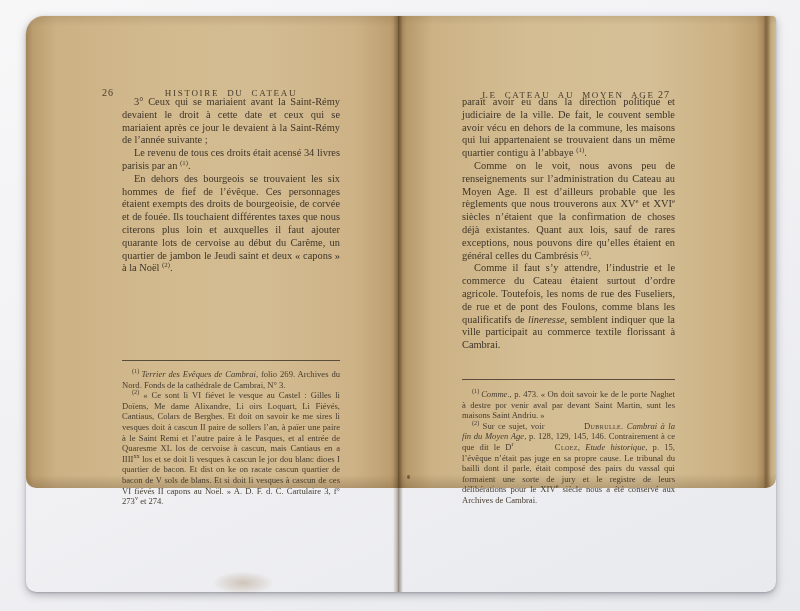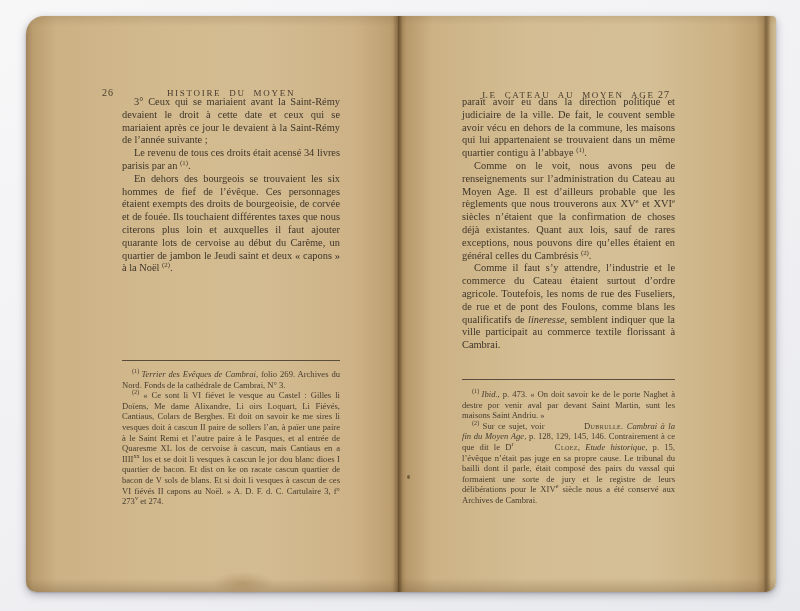--- a/index.html
+++ b/index.html
@@ -6,21 +6,21 @@
   body {
     width:800px; height:611px; overflow:hidden; position:relative;
     background:linear-gradient(155deg,#f7f7f8 0%,#f0f0f3 55%,#e8e9ed 100%);
     font-family:"Liberation Serif","DejaVu Serif",serif;
   }
   .book {
     position:absolute; left:26px; top:16px; width:750px; height:576px;
     border-radius:18px 4px 10px 10px;
     box-shadow:0 3px 9px rgba(70,70,85,.38), 0 1px 2px rgba(70,70,85,.25);
   }
-  .page { position:absolute; top:0; height:576px; }
+  .page { position:absolute; top:0; height:472px; }
   .page-left {
     left:0; width:372px; border-radius:18px 0 0 10px;
     background:
       linear-gradient(180deg, rgba(125,98,62,.20) 0, rgba(125,98,62,0) 10px),
       linear-gradient(0deg, rgba(108,82,48,.30) 0, rgba(108,82,48,0) 13px),
       linear-gradient(90deg,#a2845a 0,#bb9e70 7px,#cbb184 30px,#d2b98d 120px,#d4bc92 230px,#cdb286 330px,#bd9f71 364px,#a5875c 372px);
   }
   .page-right {
     left:372px; width:378px; border-radius:0 4px 10px 0;
     background:
@@ -66,21 +66,21 @@
   }
 </style>
 </head>
 <body>
 
 <div class="book">
 
   <div class="page page-left">
     <div class="running-header rh-left">
       <span class="pagenum pagenum-left">26</span>
-      <span class="header-title">HISTOIRE DU MOYEN</span>
+      <span class="header-title">HISTOIRE DU CATEAU</span>
     </div>
     <div class="body-text bt-left">
         <p class="para indent"><span>3° Ceux qui se mariaient avant la Saint-Rémy devaient le droit à cette date et ceux qui se mariaient après ce jour le devaient à la Saint-Rémy de l’année suivante ;</span></p>
         <p class="para indent"><span>Le revenu de tous ces droits était acensé 34 livres parisis par an </span><sup>(1)</sup><span>.</span></p>
         <p class="para indent"><span>En dehors des bourgeois se trouvaient les six hommes de fief de l’évêque. Ces personnages étaient exempts des droits de bourgeoisie, de corvée et de fouée. Ils touchaient différentes taxes que nous citerons plus loin et auxquelles il faut ajouter quarante lots de cervoise au début du Carême, un quartier de jambon le Jeudi saint et deux « capons » à la Noël </span><sup>(2)</sup><span>.</span></p>
       </div>
     <div class="fn-rule fnr-left"></div>
     <div class="footnotes fn-left">
         <p class="para indent"><sup>(1) </sup><span class="it">Terrier des Evêques de Cambrai</span><span>, folio 269. Archives du Nord. Fonds de la cathédrale de Cambrai, N° 3.</span></p>
         <p class="para indent"><sup>(2)</sup><span> « Ce sont li VI fiévet le vesque au Castel : Gilles li Doïens, Me dame Alixandre, Li oirs Loquart, Li Fiévés, Cantiaus, Colars de Berghes. Et doit on savoir ke me sires li vesques doit à cascun II paire de sollers l’an, à païer une paire à le Saint Remi et l’autre paire à le Pasques, et al entrée de Quaresme XL los de cervoise à cascun, mais Cantiaus en a IIII</span><sup>xx</sup><span> los et se doit li vesques à cascun le jor dou blanc dioes I quartier de bacon. Et dist on ke on racate cascun quartier de bacon de V sols de blans. Et si doit li vesques à cascun de ces VI fiévés II capons au Noël. » A. D. F. d. C. Cartulaire 3, f° 273</span><sup>v</sup><span> et 274.</span></p>
@@ -93,20 +93,20 @@
       <span class="header-title">LE CATEAU AU MOYEN AGE</span>
       <span class="pagenum pagenum-right">27</span>
     </div>
     <div class="body-text bt-right">
         <p class="para"><span>paraît avoir eu dans la direction politique et judiciaire de la ville. De fait, le couvent semble avoir vécu en dehors de la commune, les maisons qui lui appartenaient se trouvaient dans un même quartier contigu à l’abbaye </span><sup>(1)</sup><span>.</span></p>
         <p class="para indent"><span>Comme on le voit, nous avons peu de renseignements sur l’administration du Cateau au Moyen Age. Il est d’ailleurs probable que les règlements que nous trouverons aux XV</span><sup>e</sup><span> et XVI</span><sup>e</sup><span> siècles n’étaient que la confirmation de choses déjà existantes. Quant aux lois, sauf de rares exceptions, nous pouvons dire qu’elles étaient en général celles du Cambrésis </span><sup>(2)</sup><span>.</span></p>
         <p class="para indent"><span>Comme il faut s’y attendre, l’industrie et le commerce du Cateau étaient surtout d’ordre agricole. Toutefois, les noms de rue des Fuseliers, de rue et de pont des Foulons, comme blans les qualificatifs de </span><span class="it">lineresse</span><span>, semblent indiquer que la ville participait au commerce textile florissant à Cambrai.</span></p>
       </div>
     <div class="fn-rule fnr-right"></div>
     <div class="footnotes fn-right">
-        <p class="para indent"><sup>(1) </sup><span class="it">Ibid.</span><span>, p. 473. « On doit savoir ke de le porte Naghet à destre por venir aval par devant Saint Martin, sunt les maisons Saint Andriu. »</span></p>
+        <p class="para indent"><sup>(1) </sup><span class="it">Comme.</span><span>, p. 473. « On doit savoir ke de le porte Naghet à destre por venir aval par devant Saint Martin, sunt les maisons Saint Andriu. »</span></p>
         <p class="para indent"><sup>(2)</sup><span> Sur ce sujet, voir </span><span class="sc">Dubrulle</span><span>. </span><span class="it">Cambrai à la fin du Moyen Age</span><span>, p. 128, 129, 145, 146. Contrairement à ce que dit le D</span><sup>r</sup><span> </span><span class="sc">Cloez</span><span>, </span><span class="it">Etude historique</span><span>, p. 15, l’évêque n’était pas juge en sa propre cause. Le tribunal du bailli dont il parle, était composé des pairs du vassal qui formaient une sorte de jury et le registre de leurs délibérations pour le XIV</span><sup>e</sup><span> siècle nous a été conservé aux Archives de Cambrai.</span></p>
       </div>
     <div class="speck"></div>
   </div>
 
   <div class="gutter"></div>
 </div>
 
 </body></html>

